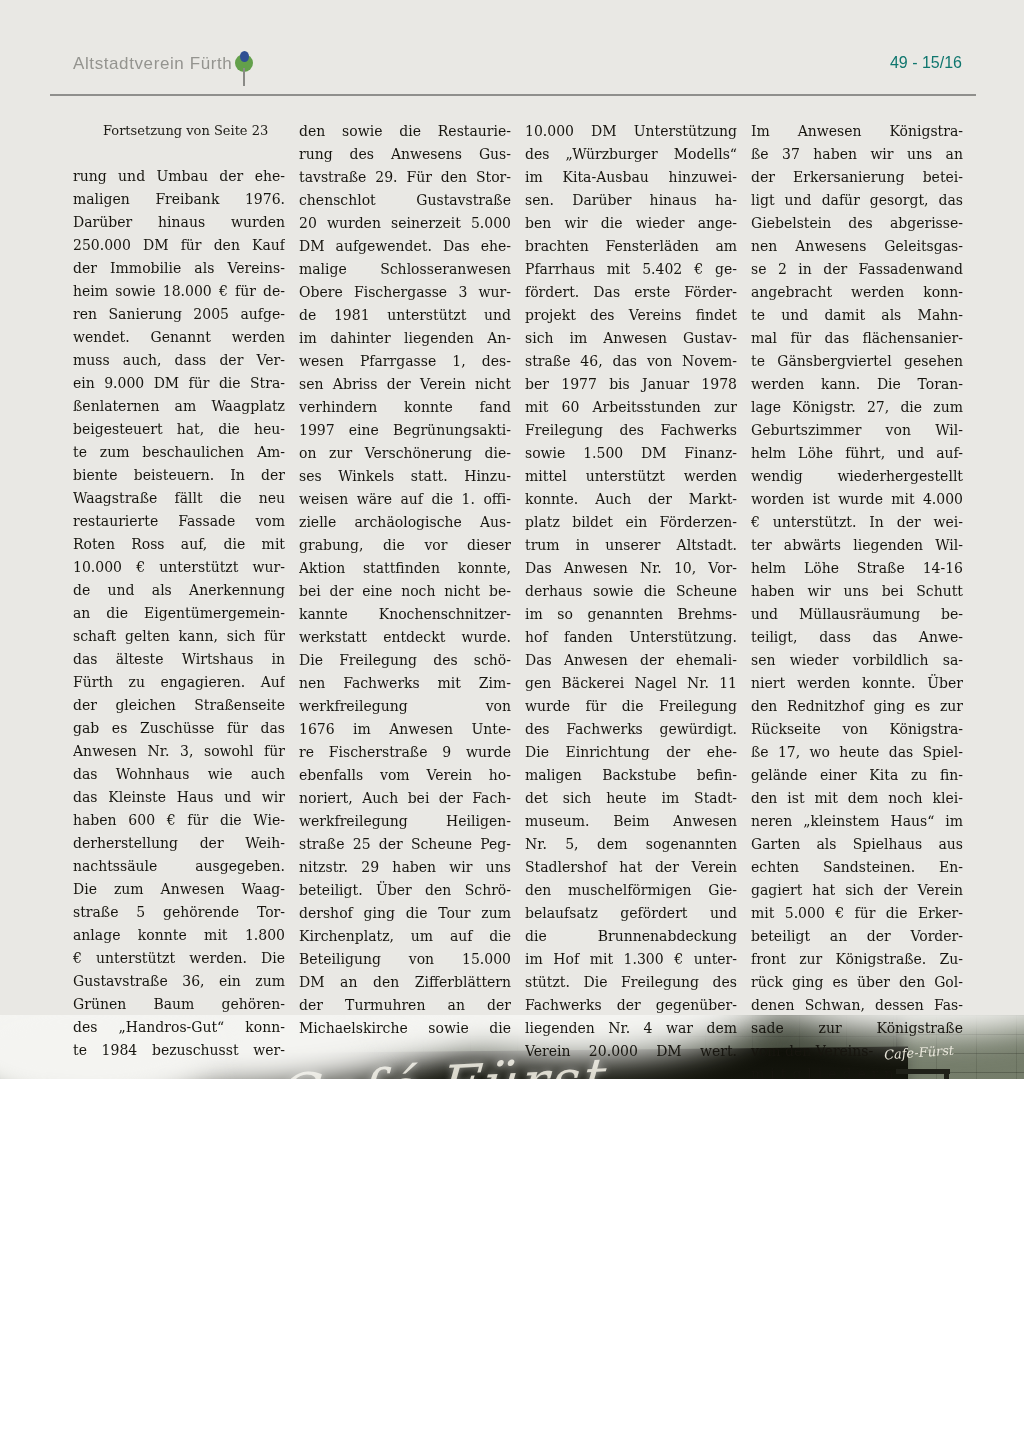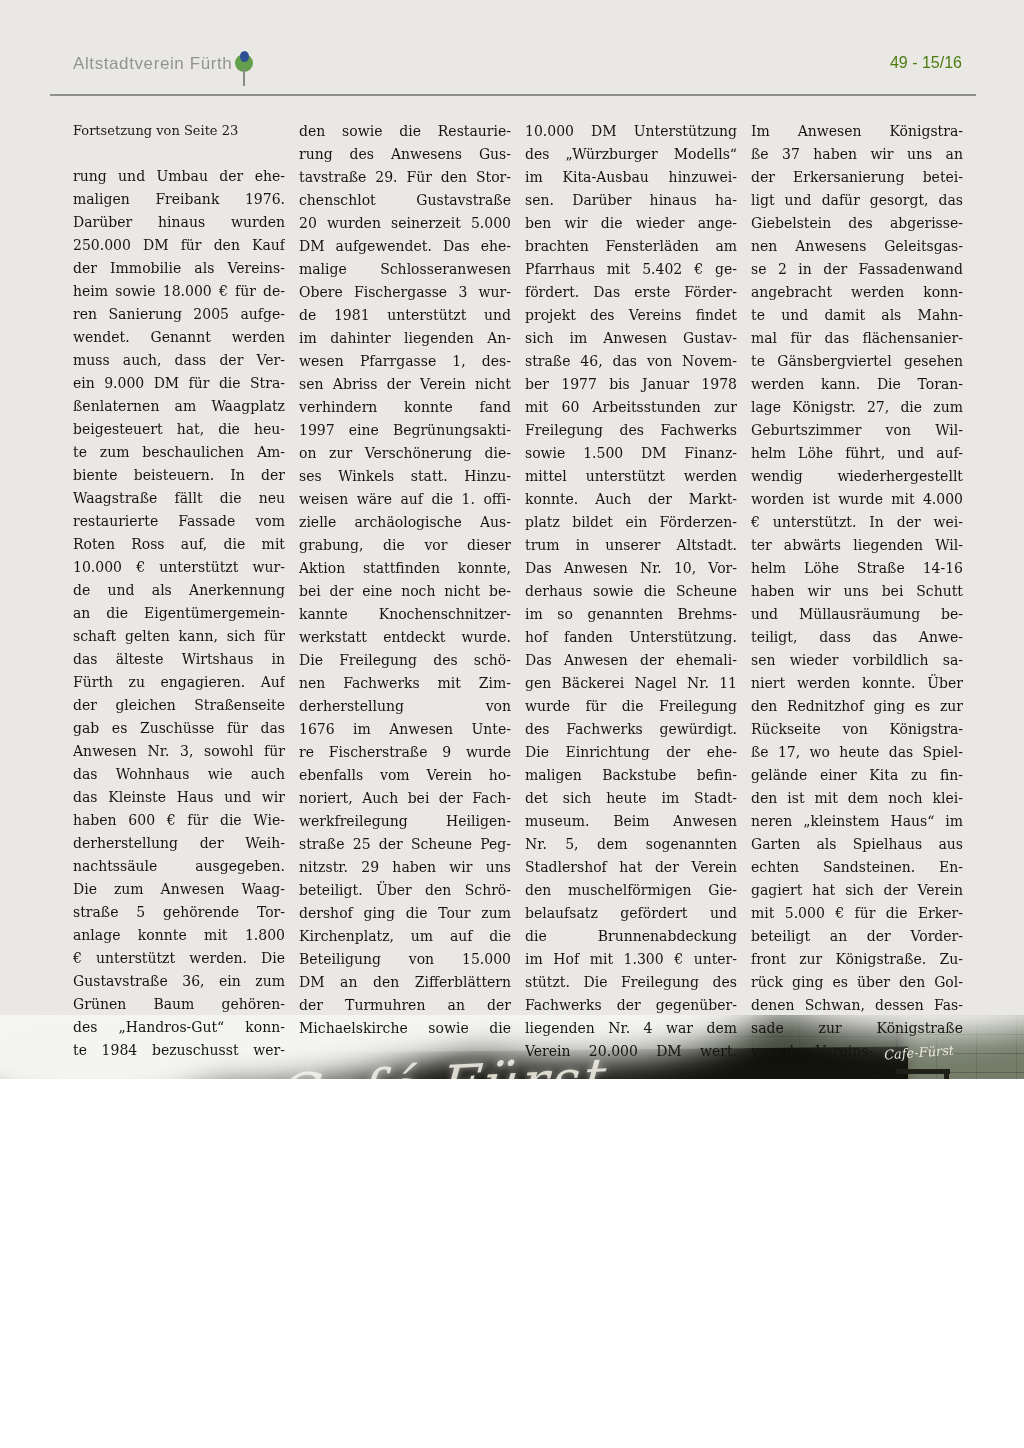--- a/index.html
+++ b/index.html
@@ -2,32 +2,32 @@
 <html lang="de"><head>
 <meta charset="utf-8">
 <style>
   html,body{margin:0;padding:0;}
   #page{position:relative;width:1024px;height:1079px;background:#e9e8e4;overflow:hidden;
         font-family:"DejaVu Serif","Liberation Serif",serif;}
   
   .brand{position:absolute;left:73px;top:54px;font-family:"Liberation Sans",sans-serif;
          font-size:17px;letter-spacing:.6px;color:#94948f;}
   .issue{position:absolute;right:62px;top:54px;font-family:"Liberation Sans",sans-serif;
-         font-size:16px;color:#4d7c0f;}
+         font-size:16px;color:#0f766e;}
   .rule{position:absolute;left:50px;top:94px;width:926px;height:2px;background:#8f8f8c;}
   .logo{position:absolute;left:232px;top:48px;width:24px;height:42px;}
   .logo .trunk{position:absolute;left:11px;top:20px;width:2px;height:18px;background:#8a8a86;}
   .logo .crown{position:absolute;left:3px;top:6px;width:18px;height:18px;border-radius:50%;
                background:#63a04b;}
   .logo .core{position:absolute;left:8px;top:3px;width:9px;height:11px;border-radius:50%;
               background:#2f4f93;}
   
   .cols{position:absolute;left:73px;top:120px;width:890px;display:flex;gap:14px;z-index:10;}
   .col{width:212px;}
-  .note{font-size:13px;line-height:22px;color:#1c1a14;height:22px;margin-bottom:23px;}
+  .note{font-size:13px;line-height:22px;color:#1c1a14;height:22px;margin-bottom:23px;margin-left:30px;}
   .tline{font-size:14px;line-height:23px;height:23px;overflow:hidden;color:#17150f;
          text-align:justify;text-align-last:justify;}
   .tline.tail{text-align:left;text-align-last:left;}
   .tline.spaced{letter-spacing:6px;}
   
   .photo{position:absolute;left:0;top:1015px;width:1024px;height:433px;overflow:hidden;
          background:
            repeating-linear-gradient(180deg,rgba(18,20,12,.22) 0 1px,transparent 1px 21px),
            repeating-linear-gradient(90deg,rgba(18,20,12,.12) 0 1px,transparent 1px 47px),
            linear-gradient(180deg,#3d4336 0%,#5c6452 30%,#6d7463 55%,#4d5444 82%,#33372c 100%);}
@@ -203,21 +203,21 @@
           <div class="tline">ses Winkels statt. Hinzu-</div>
           <div class="tline">weisen wäre auf die 1. offi-</div>
           <div class="tline">zielle archäologische Aus-</div>
           <div class="tline">grabung, die vor dieser</div>
           <div class="tline">Aktion stattfinden konnte,</div>
           <div class="tline">bei der eine noch nicht be-</div>
           <div class="tline">kannte Knochenschnitzer-</div>
           <div class="tline">werkstatt entdeckt wurde.</div>
           <div class="tline">Die Freilegung des schö-</div>
           <div class="tline">nen Fachwerks mit Zim-</div>
-          <div class="tline">derherstellung von</div>
+          <div class="tline">werkfreilegung von</div>
           <div class="tline">1676 im Anwesen Unte-</div>
           <div class="tline">re Fischerstraße 9 wurde</div>
           <div class="tline">ebenfalls vom Verein ho-</div>
           <div class="tline">noriert, Auch bei der Fach-</div>
           <div class="tline">werkfreilegung Heiligen-</div>
           <div class="tline">straße 25 der Scheune Peg-</div>
           <div class="tline">nitzstr. 29 haben wir uns</div>
           <div class="tline">beteiligt. Über den Schrö-</div>
           <div class="tline">dershof ging die Tour zum</div>
           <div class="tline">Kirchenplatz, um auf die</div>

